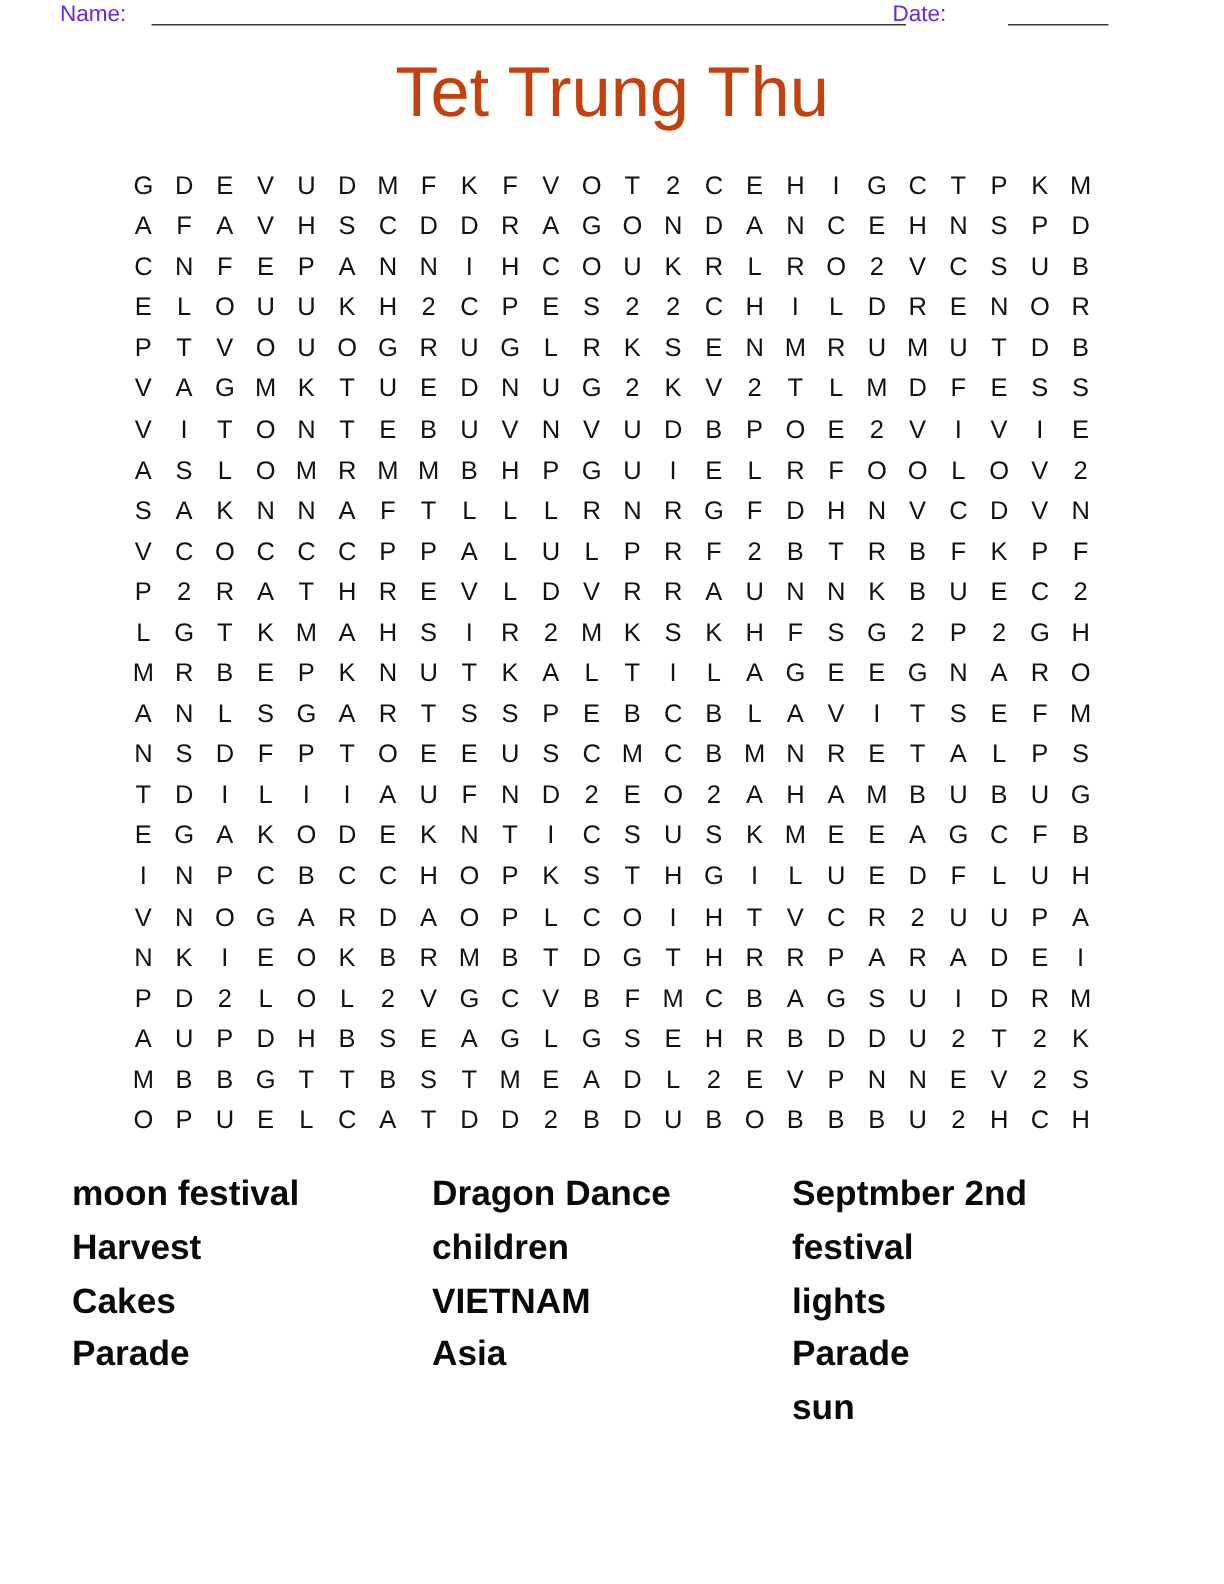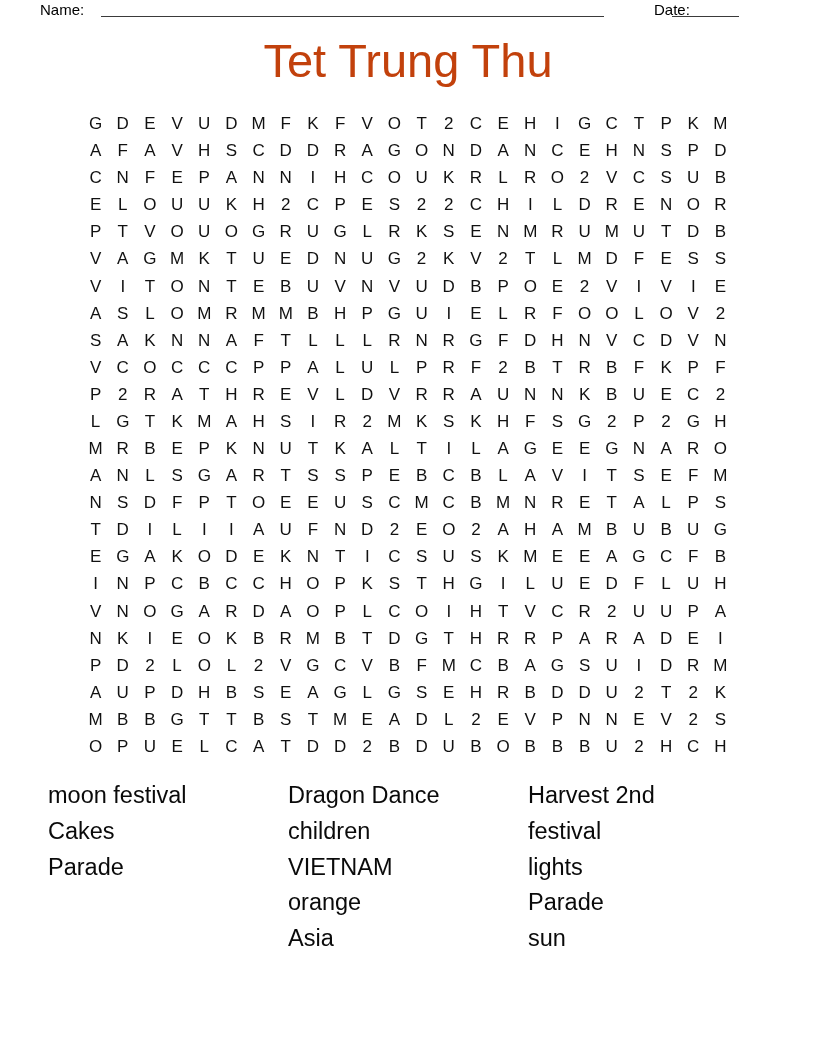--- a/index.html
+++ b/index.html
@@ -11,25 +11,25 @@
     width: 816px;
     height: 1056px;
     position: relative;
     font-family: "Liberation Sans", sans-serif;
     color: #000000;
     overflow: hidden;
   }
   .header-label {
     position: absolute;
     font-size: 15px;
-    color: #000000;
+    color: #6d28d9;
     top: 1px;
   }
   .name-label { left: 40px; }
-  .date-label { left: 654px; }
+  .date-label { left: 595px; }
   .write-line {
     position: absolute;
     top: 16px;
     border-bottom: 1.6px solid #3a3a3a;
     height: 0;
   }
   .name-line { left: 101px; width: 503px; }
   .date-line { left: 672px; width: 67px; }
 
   .page-title {
@@ -74,21 +74,21 @@
     position: absolute;
     top: 0;
   }
   .word-col-0 { left: 48px; }
   .word-col-1 { left: 288px; }
   .word-col-2 { left: 528px; }
   .word-item {
     height: 35.8px;
     line-height: 35.8px;
     font-size: 23.5px;
-    font-weight: 400;
+    font-weight: 700;
     color: #0a0a0a;
     white-space: nowrap;
   }
 </style>
 </head>
 <body>
 
 <div class="header-label name-label">Name:</div>
 <div class="write-line name-line"></div>
 <div class="header-label date-label">Date:</div>
@@ -671,30 +671,30 @@
     <div class="grid-cell">U</div>
     <div class="grid-cell">2</div>
     <div class="grid-cell">H</div>
     <div class="grid-cell">C</div>
     <div class="grid-cell">H</div>
   </div>
 
 <div class="word-list" id="word-list">
     <div class="word-col word-col-0">
       <div class="word-item">moon festival</div>
+      <div class="word-item">Harvest</div>
       <div class="word-item">Cakes</div>
       <div class="word-item">Parade</div>
     </div>
     <div class="word-col word-col-1">
       <div class="word-item">Dragon Dance</div>
       <div class="word-item">children</div>
       <div class="word-item">VIETNAM</div>
-      <div class="word-item">orange</div>
       <div class="word-item">Asia</div>
     </div>
     <div class="word-col word-col-2">
-      <div class="word-item">Harvest 2nd</div>
+      <div class="word-item">Septmber 2nd</div>
       <div class="word-item">festival</div>
       <div class="word-item">lights</div>
       <div class="word-item">Parade</div>
       <div class="word-item">sun</div>
     </div>
   </div>
 
 </body></html>

